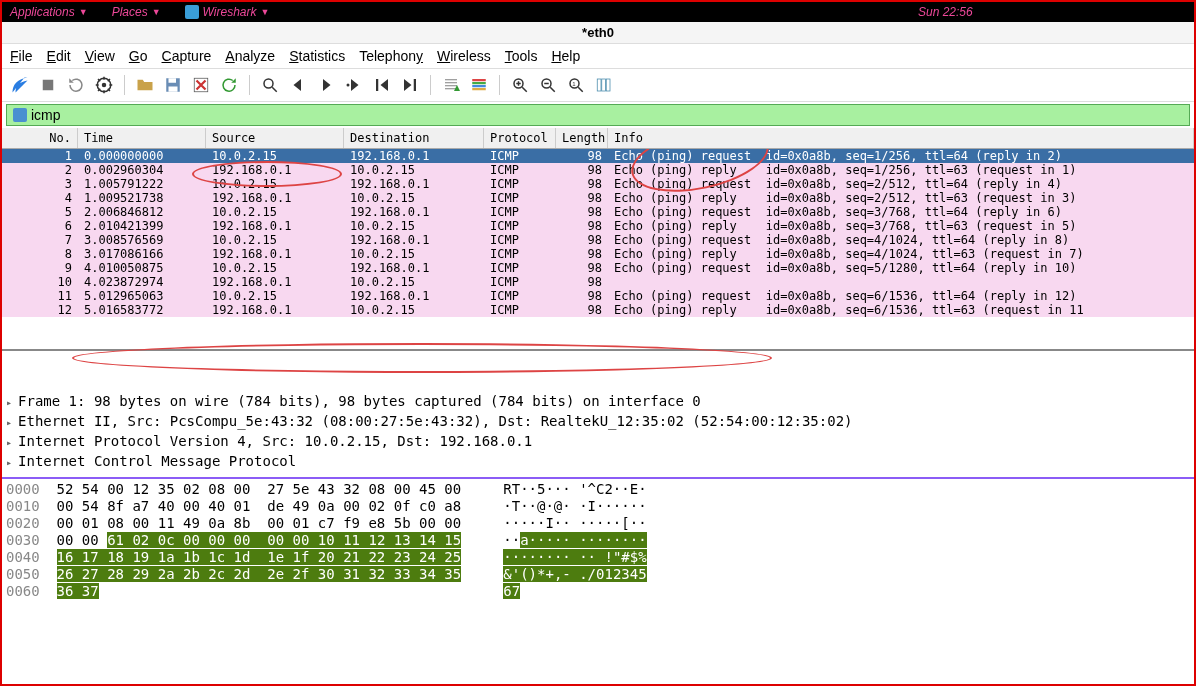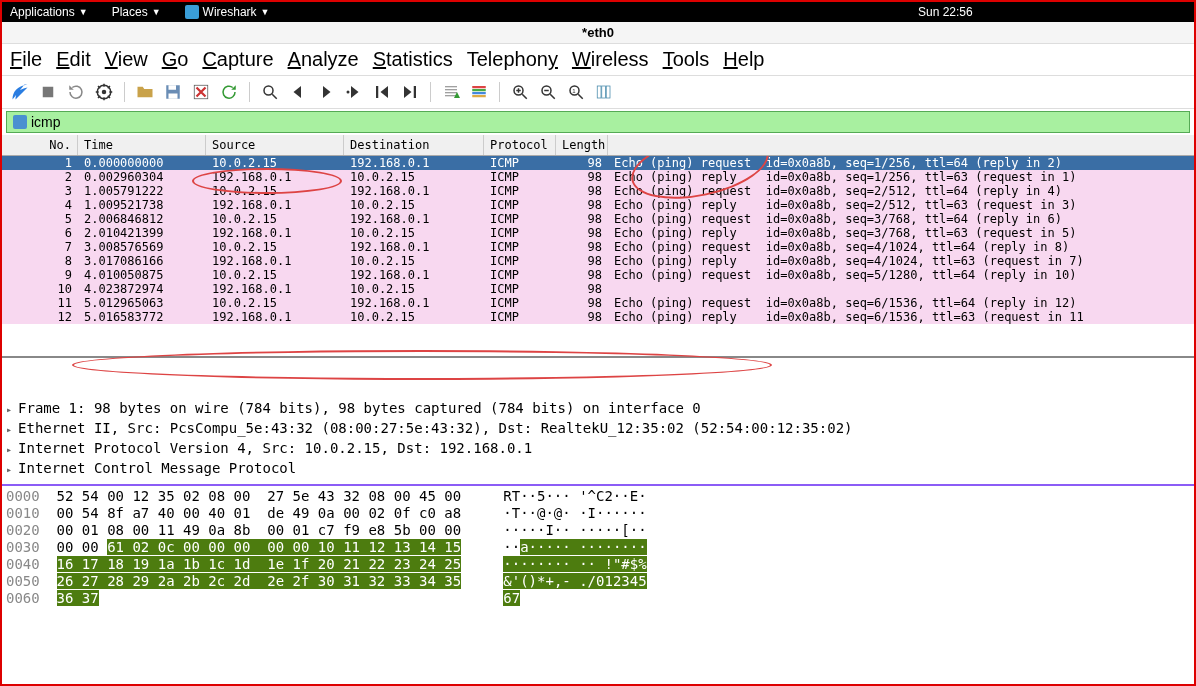--- a/index.html
+++ b/index.html
@@ -1,23 +1,23 @@
 <!DOCTYPE html>
 <html><head>
 <meta charset="utf-8">
 <style>
 * { box-sizing: border-box; margin: 0; padding: 0; }
 body { font-family: sans-serif; font-size: 13px; background: #fff; width: 1196px; height: 686px; overflow: hidden; border: 2px solid #d00; }
-.topbar { background: #000; color: #ffffff; display: flex; align-items: center; height: 20px; padding: 0 8px; font-size: 12px; }
+.topbar { background: #000; color: #ec4899; display: flex; align-items: center; height: 20px; padding: 0 8px; font-size: 12px; font-style: italic; }
 .topbar .menu-item { margin-right: 24px; display: flex; align-items: center; cursor: pointer; }
 .topbar .arrow { font-size: 9px; margin-left: 4px; }
 .topbar .ws-icon { width: 14px; height: 14px; background: #3a9ed8; border-radius: 2px; margin-right: 4px; display: inline-block; }
 .topbar .clock { margin-left: auto; margin-right: auto; position: absolute; left: 50%; transform: translateX(320px); }
 .titlebar { background: #f5f5f5; text-align: center; height: 22px; line-height: 22px; font-weight: bold; font-size: 13px; border-bottom: 1px solid #ddd; }
-.menubar { display: flex; padding: 4px 8px; gap: 14px; border-bottom: 1px solid #ddd; font-size: 20px; }
+.menubar { display: flex; padding: 4px 8px; gap: 14px; border-bottom: 1px solid #ddd; font-size: 14px; }
 .menubar span { cursor: pointer; }
 .menubar .ul { text-decoration: underline; }
 .toolbar { display: flex; align-items: center; padding: 4px 6px; gap: 4px; border-bottom: 1px solid #ddd; }
 .toolbar .tbtn { width: 24px; height: 24px; display: flex; align-items: center; justify-content: center; cursor: pointer; color: #555; }
 .toolbar .sep { width: 1px; height: 20px; background: #ccc; margin: 0 4px; }
 .toolbar svg { width: 18px; height: 18px; }
 .filterbar { display: flex; align-items: center; background: #a8f0a0; border: 1px solid #5a5; padding: 2px 6px; margin: 2px 4px; }
 .filterbar .ficon { width: 14px; height: 14px; background: #4a90d0; border-radius: 2px; margin-right: 4px; }
 .filterbar input { flex: 1; background: transparent; border: none; outline: none; font-size: 14px; font-family: sans-serif; }
 .packet-list { font-family: "DejaVu Sans Mono", monospace; font-size: 12px; }
@@ -212,20 +212,21 @@
 </div>
 
 <div class="packet-list">
   <div class="header">
     <div class="col-no">No.</div>
     <div class="col-time">Time</div>
     <div class="col-src">Source</div>
     <div class="col-dst">Destination</div>
     <div class="col-proto">Protocol</div>
     <div class="col-len">Length</div>
+    <div class="col-info">Info</div>
   </div>
   <div class="rows" id="packet-rows">
 
     <div class="annot" style="left:190px; top:12px; width:150px; height:26px;"></div>
     <div class="annot" style="left:628px; top:-20px; width:140px; height:60px; transform:rotate(-12deg);"></div>
   <div class="row row-sel"><div class="col-no">1</div><div class="col-time">0.000000000</div><div class="col-src">10.0.2.15</div><div class="col-dst">192.168.0.1</div><div class="col-proto">ICMP</div><div class="col-len">98</div><div class="col-info">Echo (ping) request  id=0x0a8b, seq=1/256, ttl=64 (reply in 2)</div></div>
       <div class="row row-pink"><div class="col-no">2</div><div class="col-time">0.002960304</div><div class="col-src">192.168.0.1</div><div class="col-dst">10.0.2.15</div><div class="col-proto">ICMP</div><div class="col-len">98</div><div class="col-info">Echo (ping) reply    id=0x0a8b, seq=1/256, ttl=63 (request in 1)</div></div>
       <div class="row row-pink"><div class="col-no">3</div><div class="col-time">1.005791222</div><div class="col-src">10.0.2.15</div><div class="col-dst">192.168.0.1</div><div class="col-proto">ICMP</div><div class="col-len">98</div><div class="col-info">Echo (ping) request  id=0x0a8b, seq=2/512, ttl=64 (reply in 4)</div></div>
       <div class="row row-pink"><div class="col-no">4</div><div class="col-time">1.009521738</div><div class="col-src">192.168.0.1</div><div class="col-dst">10.0.2.15</div><div class="col-proto">ICMP</div><div class="col-len">98</div><div class="col-info">Echo (ping) reply    id=0x0a8b, seq=2/512, ttl=63 (request in 3)</div></div>
       <div class="row row-pink"><div class="col-no">5</div><div class="col-time">2.006846812</div><div class="col-src">10.0.2.15</div><div class="col-dst">192.168.0.1</div><div class="col-proto">ICMP</div><div class="col-len">98</div><div class="col-info">Echo (ping) request  id=0x0a8b, seq=3/768, ttl=64 (reply in 6)</div></div>

